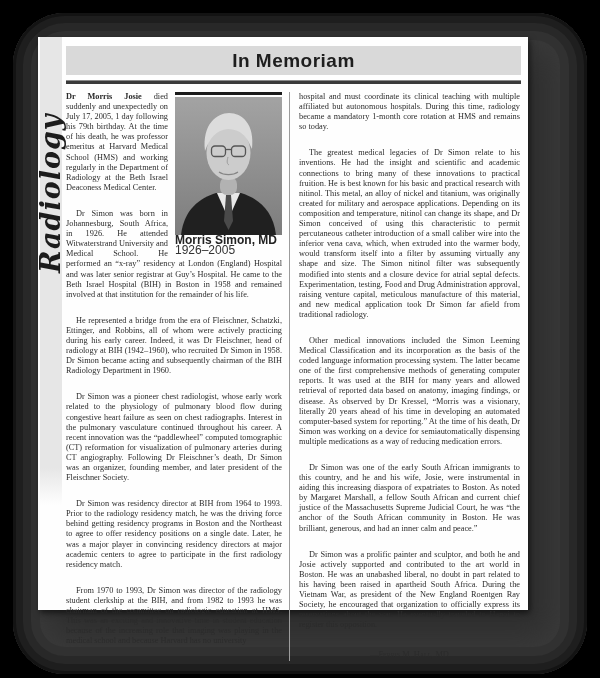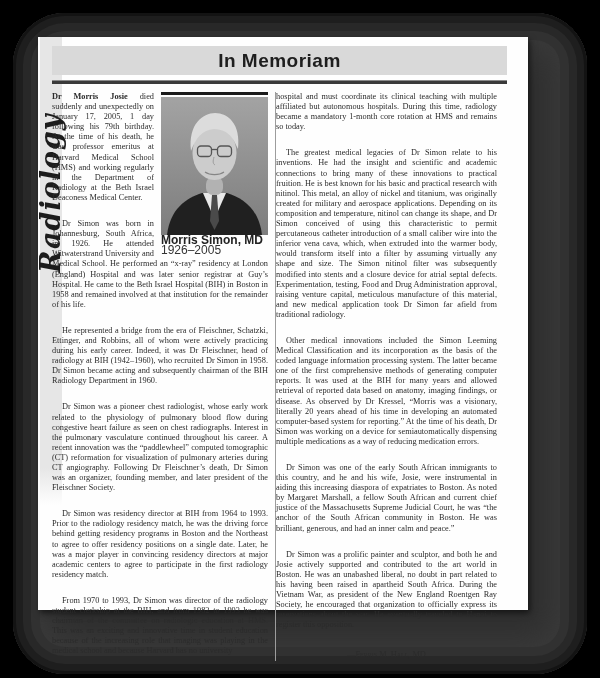--- a/index.html
+++ b/index.html
@@ -19,35 +19,35 @@
 
   
   .spine{position:absolute;left:2px;top:0;width:22px;height:468px;
     background:linear-gradient(#e6e6e6 92%,rgba(230,230,230,0));}
   .spine-title{position:absolute;left:-2px;top:36px;height:200px;width:26px;
     writing-mode:vertical-rl;transform:rotate(180deg);
     font-family:"DejaVu Serif","Liberation Serif",serif;
     font-style:italic;font-weight:bold;font-size:27px;letter-spacing:1px;
     color:#1c1c1c;line-height:26px;}
 
-  .content{position:absolute;left:14px;top:0;width:455px;}
+  .content{position:absolute;left:28px;top:0;width:455px;}
 
   .band{margin-top:9px;height:29px;background:#d9d9d9;
     display:flex;align-items:center;justify-content:center;}
   .band span{font-family:"Liberation Sans","DejaVu Sans",sans-serif;
     font-weight:bold;font-size:19px;letter-spacing:.5px;color:#1e1e1e;}
   .header-rule{margin-top:5px;height:3px;background:#3a3a3a;
     border-top:1px solid #8a8a8a;}
 
   .columns{display:flex;margin-top:8px;min-height:524px;align-items:stretch;}
   .col{font-size:8.3px;line-height:10.1px;color:#2b2b2b;text-align:justify;
     hyphens:auto;-webkit-hyphens:auto;}
   .col-left{width:216px;}
   .col-right{width:221px;margin-left:7px;border-left:1px solid #9c9c9c;
-    }
+    padding-left:9px;}
   .para{margin:0;}
   .para + .para{text-indent:10px;margin-top:16px;}
 
   
   .photo-block{float:right;width:107px;margin:0 0 3px 7px;}
   .photo-bar{height:3px;background:#1b1b1b;margin-bottom:2px;}
   .photo{width:107px;height:138px;overflow:hidden;background:#8f8f8f;}
   .photo svg{display:block;}
   .caption-name{font-family:"Liberation Sans","DejaVu Sans",sans-serif;
     font-weight:bold;font-size:12px;color:#222;text-align:left;line-height:10px;}
@@ -100,21 +100,21 @@
               <rect x="56.5" y="49" width="14" height="10.5" rx="3.5" fill="none" stroke="#555" stroke-width="1.3"></rect>
               <line x1="50.5" y1="52.5" x2="56.5" y2="52.5" stroke="#555" stroke-width="1.3"></line>
               <path d="M53,60 C52,64 51.5,66.5 54,68" stroke="#9c9c9c" stroke-width="1" fill="none"></path>
               <path d="M44,75 C49,78.5 58,78.5 63,75" stroke="#858585" stroke-width="1.2" fill="none"></path>
             </svg>
           </div>
           <div class="caption-name">Morris Simon, MD</div>
           <div class="caption-years">1926–2005</div>
         </div>
 
-        <p class="para"><b>Dr Morris Josie</b><span> died suddenly and unexpectedly on January 17, 2005, 1 day following his 79th birthday. At the time of his death, he was professor emeritus at Harvard Medical School (HMS) and working regularly in the Department of Radiology at the Beth Israel Deaconess Medical Center.</span></p>
+        <p class="para"><b>Dr Morris Josie</b><span> died suddenly and unexpectedly on July 17, 2005, 1 day following his 79th birthday. At the time of his death, he was professor emeritus at Harvard Medical School (HMS) and working regularly in the Department of Radiology at the Beth Israel Deaconess Medical Center.</span></p>
         <p class="para">Dr Simon was born in Johannesburg, South Africa, in 1926. He attended Witwaterstrand University and Medical School. He performed an “x-ray” residency at London (England) Hospital and was later senior registrar at Guy’s Hospital. He came to the Beth Israel Hospital (BIH) in Boston in 1958 and remained involved at that institution for the remainder of his life.</p>
         <p class="para">He represented a bridge from the era of Fleischner, Schatzki, Ettinger, and Robbins, all of whom were actively practicing during his early career. Indeed, it was Dr Fleischner, head of radiology at BIH (1942–1960), who recruited Dr Simon in 1958. Dr Simon became acting and subsequently chairman of the BIH Radiology Department in 1960.</p>
         <p class="para">Dr Simon was a pioneer chest radiologist, whose early work related to the physiology of pulmonary blood flow during congestive heart failure as seen on chest radiographs. Interest in the pulmonary vasculature continued throughout his career. A recent innovation was the “paddlewheel” computed tomographic (CT) reformation for visualization of pulmonary arteries during CT angiography. Following Dr Fleischner’s death, Dr Simon was an organizer, founding member, and later president of the Fleischner Society.</p>
         <p class="para">Dr Simon was residency director at BIH from 1964 to 1993. Prior to the radiology residency match, he was the driving force behind getting residency programs in Boston and the Northeast to agree to offer residency positions on a single date. Later, he was a major player in convincing residency directors at major academic centers to agree to participate in the first radiology residency match.</p>
         <p class="para">From 1970 to 1993, Dr Simon was director of the radiology student clerkship at the BIH, and from 1982 to 1993 he was chairman of the committee on radiologic education at HMS. This was an exciting and innovative time in student education because of the increasing role that imaging was playing in the medical school and because Harvard has no university</p>
       </div>
 
       <div class="col col-right">
         <p class="para">hospital and must coordinate its clinical teaching with multiple affiliated but autonomous hospitals. During this time, radiology became a mandatory 1-month core rotation at HMS and remains so today.</p>
         <p class="para">The greatest medical legacies of Dr Simon relate to his inventions. He had the insight and scientific and academic connections to bring many of these innovations to practical fruition. He is best known for his basic and practical research with nitinol. This metal, an alloy of nickel and titanium, was originally created for military and aerospace applications. Depending on its composition and temperature, nitinol can change its shape, and Dr Simon conceived of using this characteristic to permit percutaneous catheter introduction of a small caliber wire into the inferior vena cava, which, when extruded into the warmer body, would transform itself into a filter by assuming virtually any shape and size. The Simon nitinol filter was subsequently modified into stents and a closure device for atrial septal defects. Experimentation, testing, Food and Drug Administration approval, raising venture capital, meticulous manufacture of this material, and new medical application took Dr Simon far afield from traditional radiology.</p>

